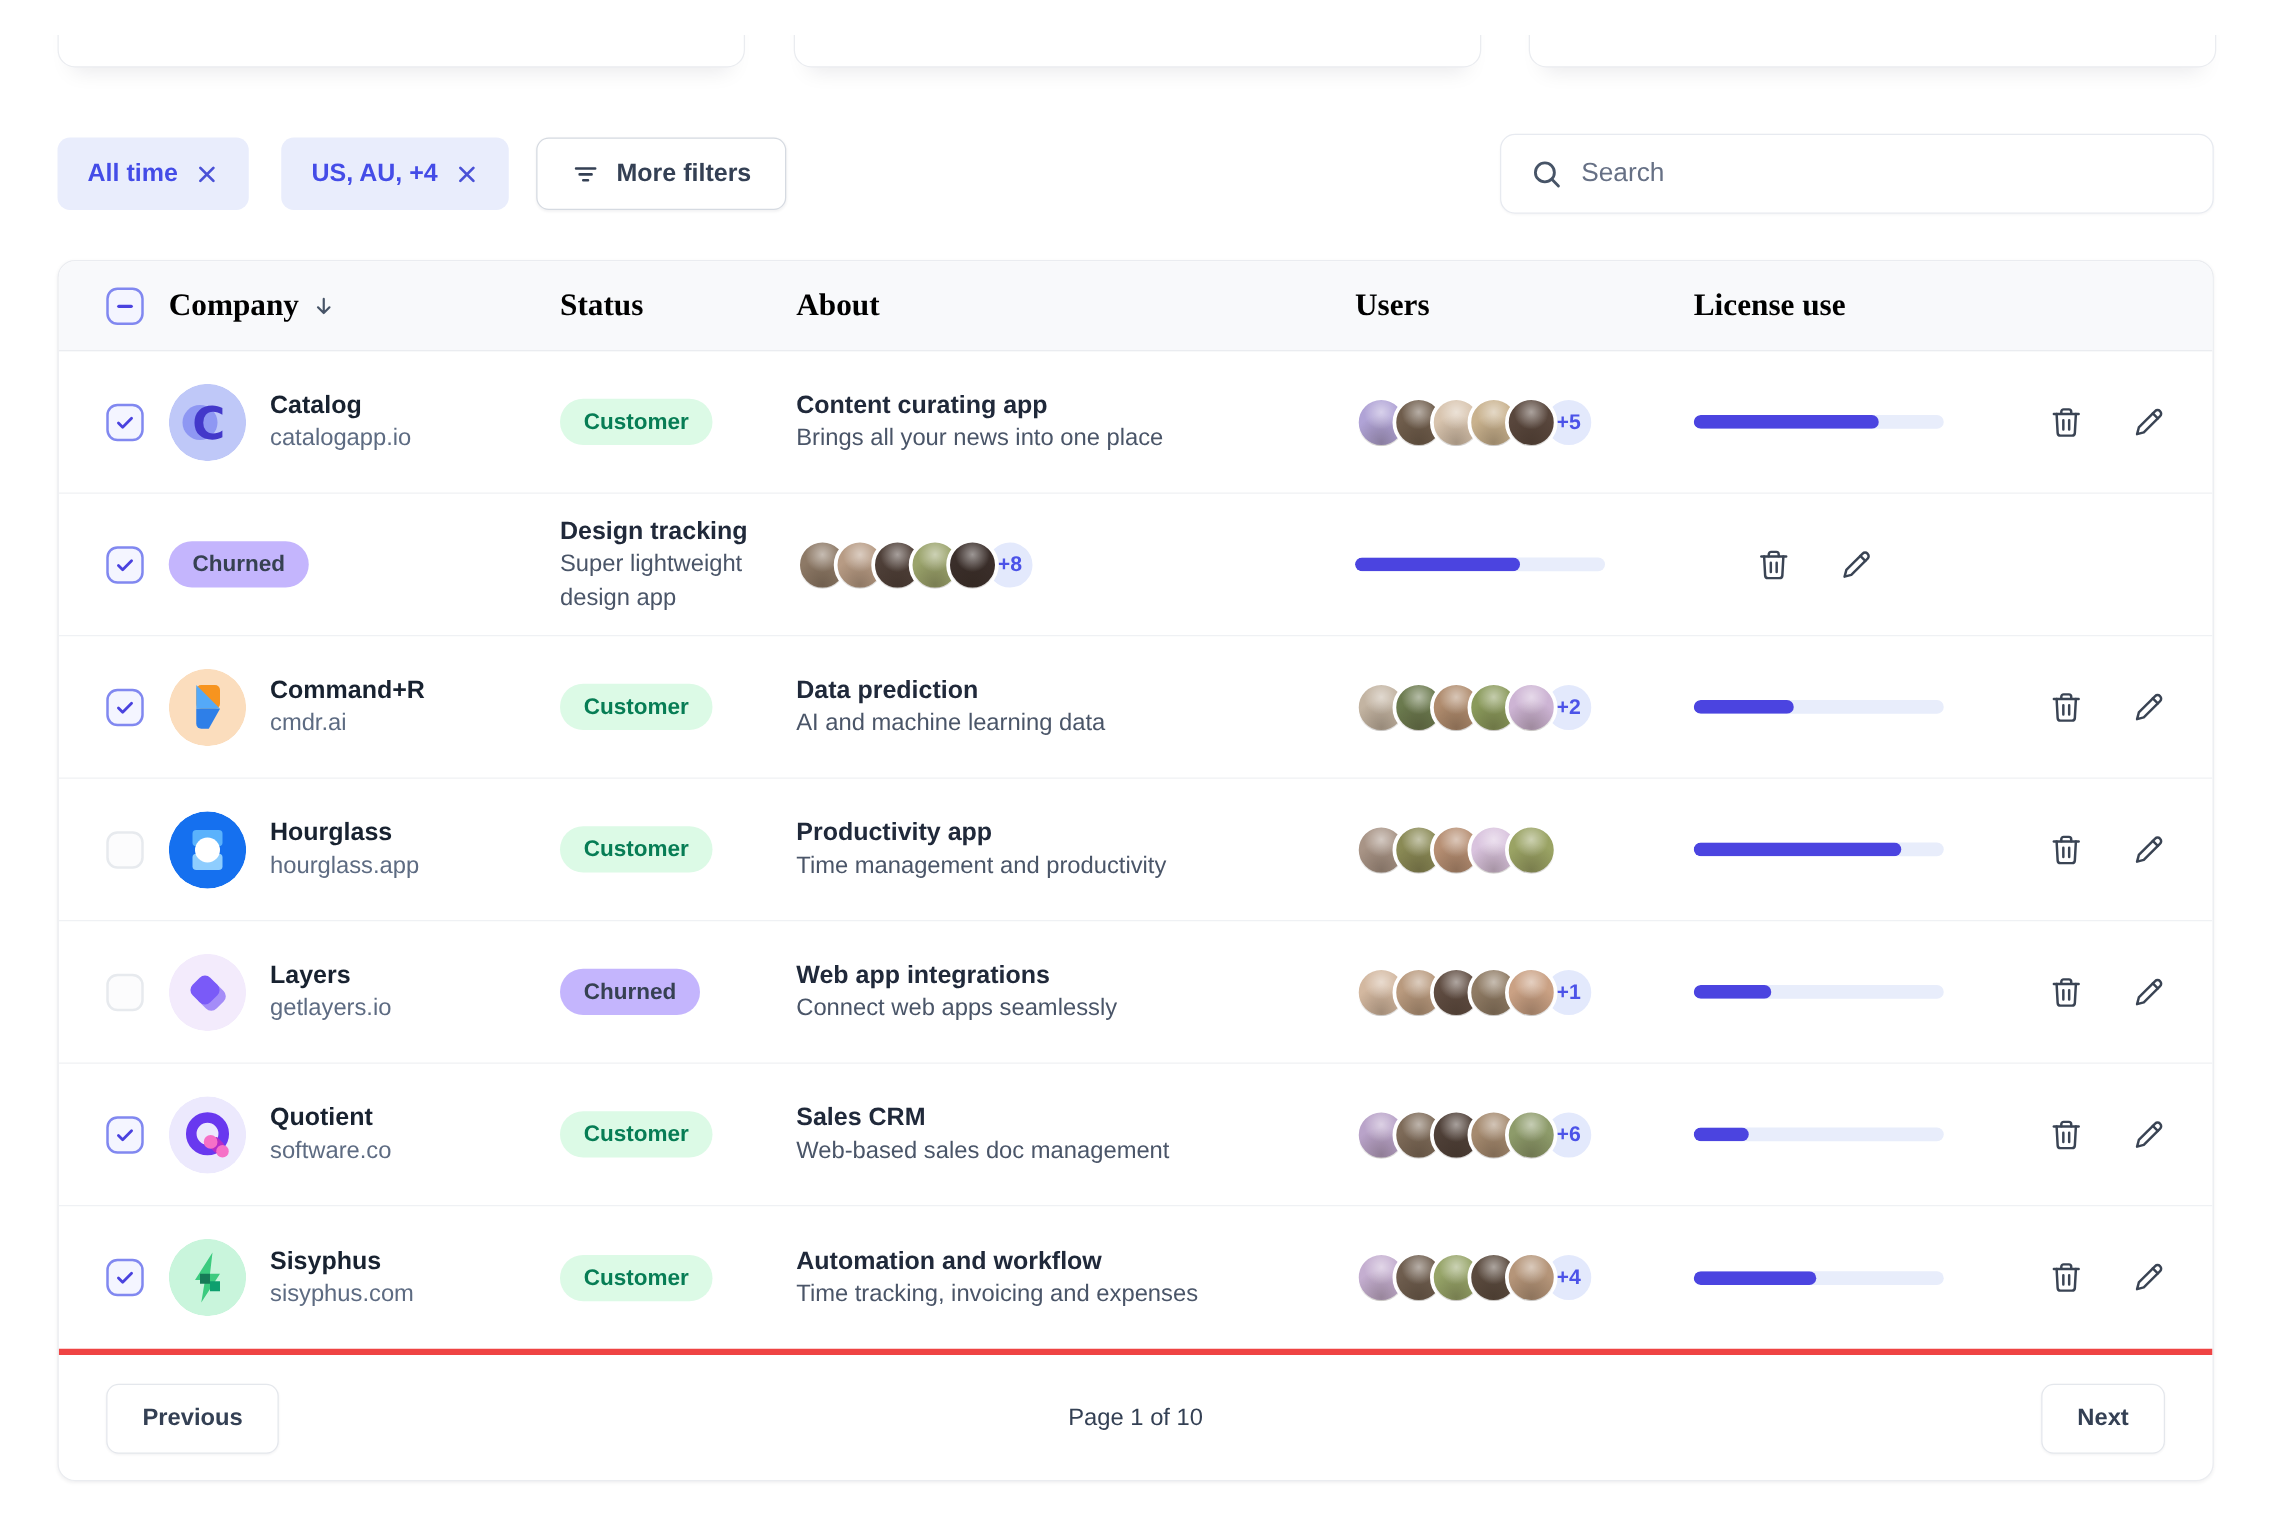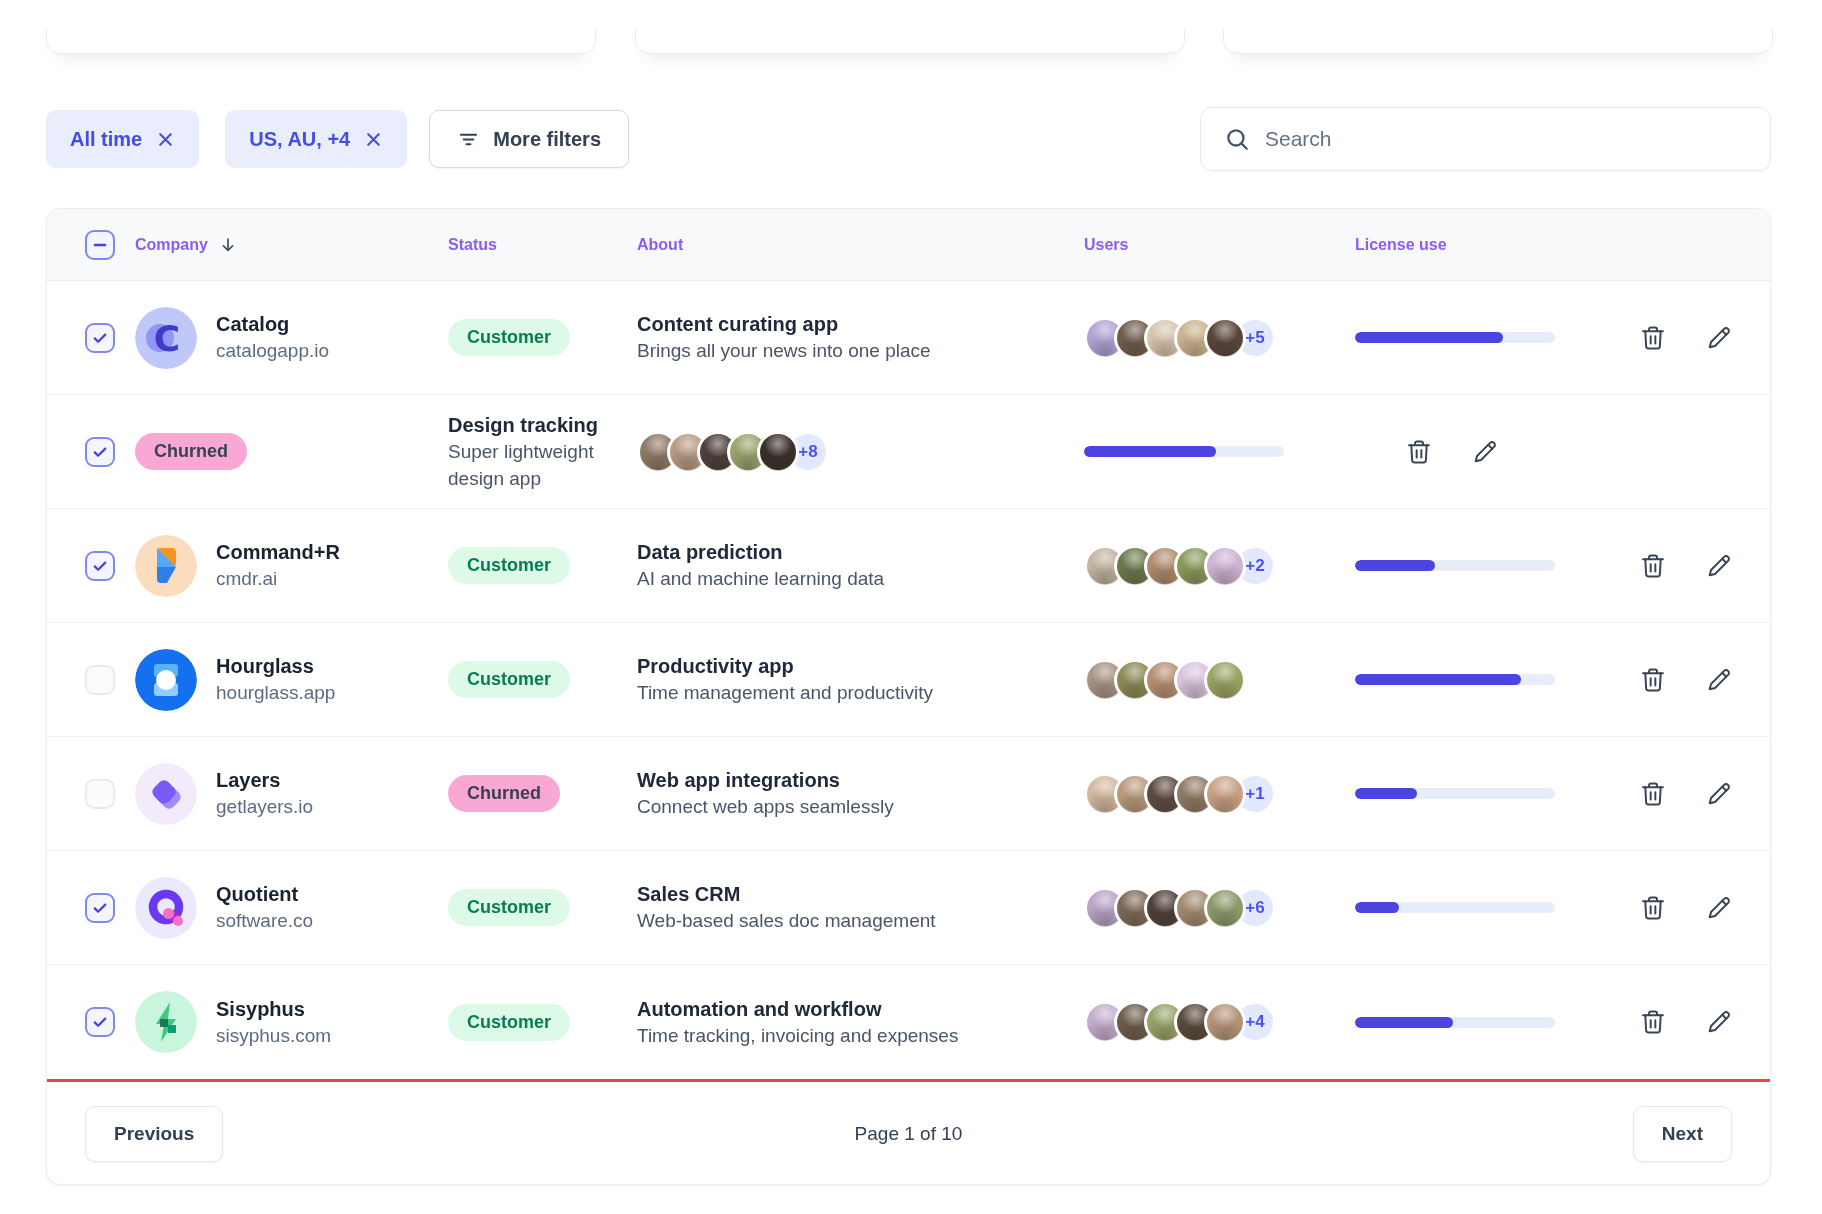--- a/index.html
+++ b/index.html
@@ -28,64 +28,64 @@
   .search-input { width:100%; height:100%; border:1px solid #E7EAF0; border-radius:12px;
     box-shadow:0 1px 2px rgba(16,24,40,.04); padding:0 20px 0 64px; font-size:21px; color:#344054;
     font-family:inherit; outline:none; }
   .search-input::placeholder { color:#667085; }
 
   
   .table-card { position:absolute; top:180px; left:46px; width:1725px; height:977px;
     background:#fff; border:1px solid #EAECF0; border-radius:14px;
     box-shadow:0 1px 3px rgba(16,24,40,.06); overflow:hidden; }
   .grid-cols { display:grid; grid-template-columns:88px 313px 189px 447px 271px 234px 1fr; align-items:center; }
-  .thead { height:72px; background:#F8F9FB; border-bottom:1px solid #EAECF0; color:#8b5cf6;
-    font-size:16px; font-weight:700; }
+  .thead { height:72px; background:#F8F9FB; border-bottom:1px solid #EAECF0; color:#000000;
+    font-size:25px; font-weight:700;font-family:Liberation Serif, serif; }
   .th-company { display:flex; align-items:center; gap:10px; }
   .sort-icon { display:flex; color:#475467; cursor:pointer; }
   .cell-check { padding-left:38px; }
 
   .row { height:114px; border-bottom:1px solid #EFF1F4; }
   .row:last-child { border-bottom:none; }
 
   .checkbox { width:30px; height:30px; border-radius:9px; display:flex; align-items:center;
     justify-content:center; cursor:pointer; background:#fff; border:2px solid #E4E7EC; }
   .checkbox.checked, .checkbox.indeterminate { background:#F4F5FF; border:2px solid #8188F0; color:#4A42DF; }
   .checkbox.unchecked { background:#FCFCFD; border:2px solid #E7EAEE; color:transparent; }
 
   .company-cell { display:flex; align-items:center; gap:19px; }
   .logo { width:62px; height:62px; border-radius:50%; overflow:hidden; flex:0 0 62px; }
   .c-name { font-size:20px; font-weight:700; color:#182230; line-height:1.35; }
   .c-domain { font-size:19px; color:#5D6B82; line-height:1.35; }
 
   .pill { display:inline-flex; align-items:center; height:37px; padding:0 19px; border-radius:999px;
     font-size:18px; font-weight:700; }
   .pill.customer { background:#DCFAE6; color:#077D55; }
-  .pill.churned  { background:#f9a8d4; color:#364152; }
+  .pill.churned  { background:#c4b5fd; color:#364152; }
 
   .about-title { font-size:20px; font-weight:600; color:#20293A; line-height:1.4; }
   .about-sub { font-size:19px; color:#4A5568; line-height:1.4; }
 
   .avatar-group { display:flex; align-items:center; }
   .avatar { position:relative; width:42px; height:42px; border-radius:50%; border:3px solid #fff; flex:0 0 auto; }
   .avatar + .avatar, .avatar + .avatar-badge { margin-left:-12px; }
   .avatar::after { content:''; position:absolute; inset:-1px; border-radius:50%;
     background:radial-gradient(circle at 50% 28%, rgba(255,255,255,.50), rgba(255,255,255,0) 42%),
                radial-gradient(circle at 50% 92%, rgba(40,30,20,.28), rgba(0,0,0,0) 55%); }
   .avatar-badge { width:42px; height:42px; border-radius:50%; border:3px solid #fff; background:#E3E9FC;
     color:#4C53E8; font-size:17px; font-weight:700; display:flex; align-items:center; justify-content:center;
     flex:0 0 auto; }
 
   .license-track { width:200px; height:11px; border-radius:6px; background:#E8EDFB; overflow:hidden; }
   .license-fill { height:100%; border-radius:6px; background:#4B44E0; }
 
   .actions { display:flex; align-items:center; gap:38px; padding-left:50px; }
   .icon-btn { display:flex; color:#3A4454; cursor:pointer; background:none; border:none; padding:0; }
 
-  .tfoot { position:relative; height:106px; border-top:3px solid #ef4444; display:flex; align-items:center;
+  .tfoot { position:relative; height:106px; border-top:5px solid #ef4444; display:flex; align-items:center;
     padding:0 38px; }
   .pg-btn { height:56px; padding:0 28px; background:#fff; border:1px solid #E4E7EC; border-radius:10px;
     box-shadow:0 1px 2px rgba(16,24,40,.05); font-size:19px; font-weight:700; color:#344054;
     font-family:inherit; cursor:pointer; }
   .pg-next { margin-left:auto; }
   .pg-label { position:absolute; left:50%; transform:translateX(-50%); font-size:19px; color:#344054; }
 </style>
 </head>
 <body>
 

